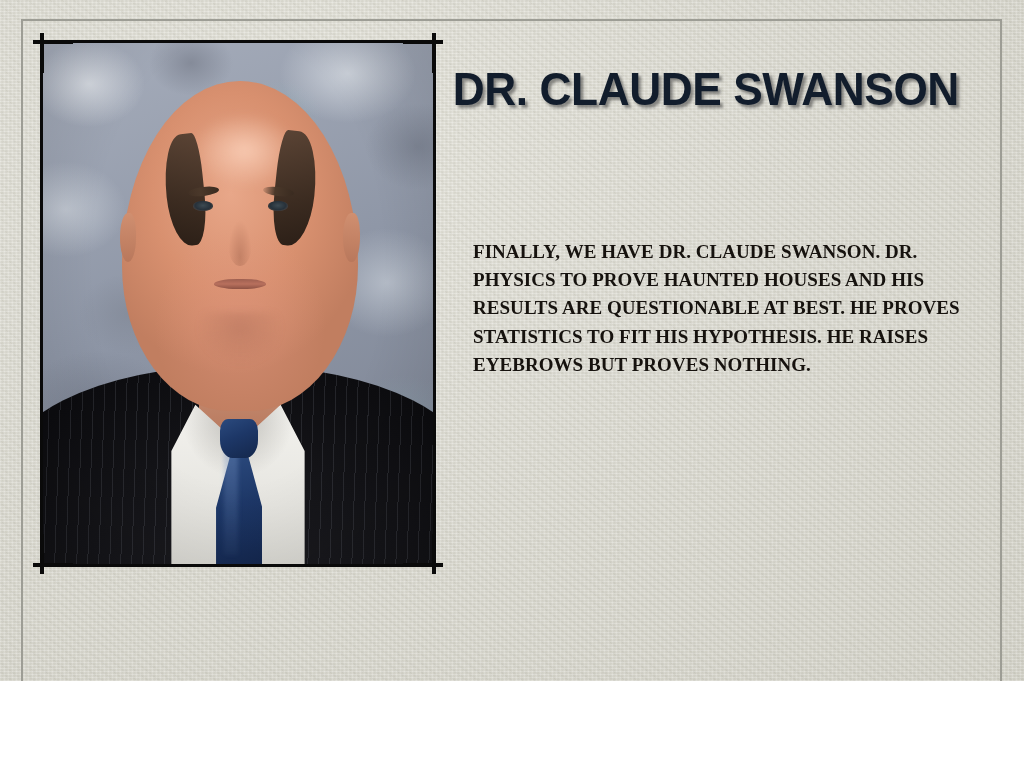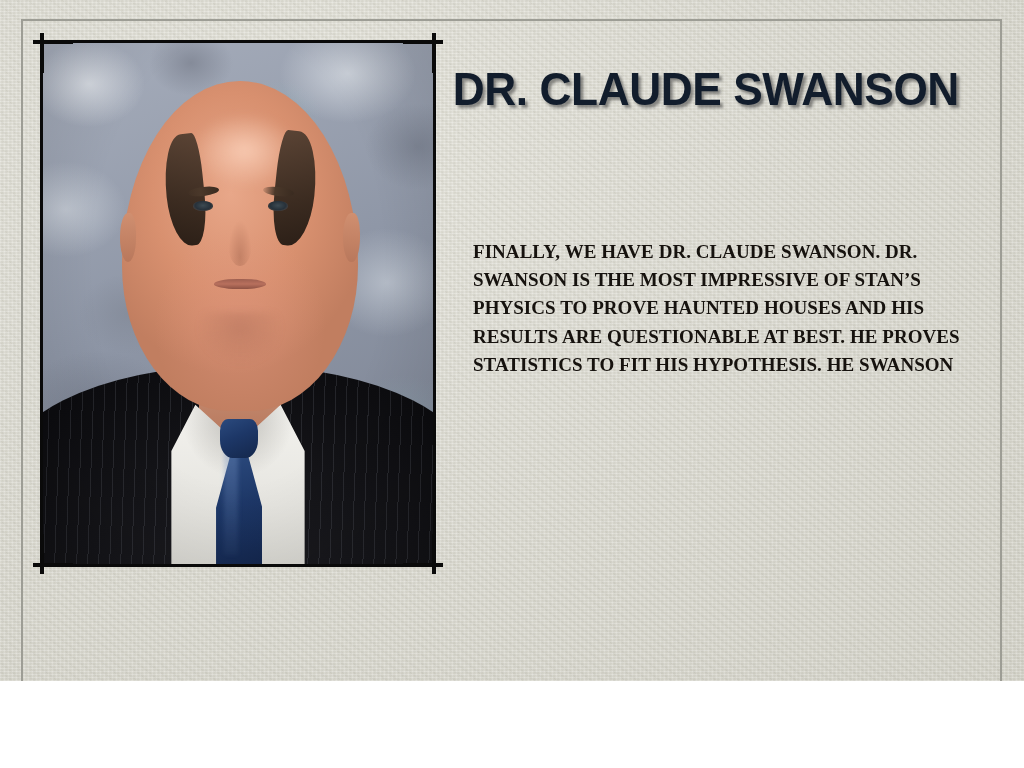--- a/index.html
+++ b/index.html
@@ -387,19 +387,19 @@
     <div class="crop-mark cm-br">
       <i class="cm-h"></i>
       <i class="cm-v"></i>
     </div>
   </div>
 
   <div class="title">DR. CLAUDE SWANSON</div>
 
   <div class="body-copy">
     <p>FINALLY, WE HAVE DR. CLAUDE SWANSON. DR.</p>
-    <p>SWANSON IS THE MOST IMPRESSIVE OF STAN’S</p>
     <p>PHYSICS TO PROVE HAUNTED HOUSES AND HIS</p>
     <p>RESULTS ARE QUESTIONABLE AT BEST.  HE PROVES</p>
-    <p>STATISTICS TO FIT HIS HYPOTHESIS.  HE SWANSON</p>
+    <p>STATISTICS TO FIT HIS HYPOTHESIS.  HE RAISES</p>
+    <p>EYEBROWS BUT PROVES NOTHING.</p>
   </div>
 
 </div>
 
 </body></html>

